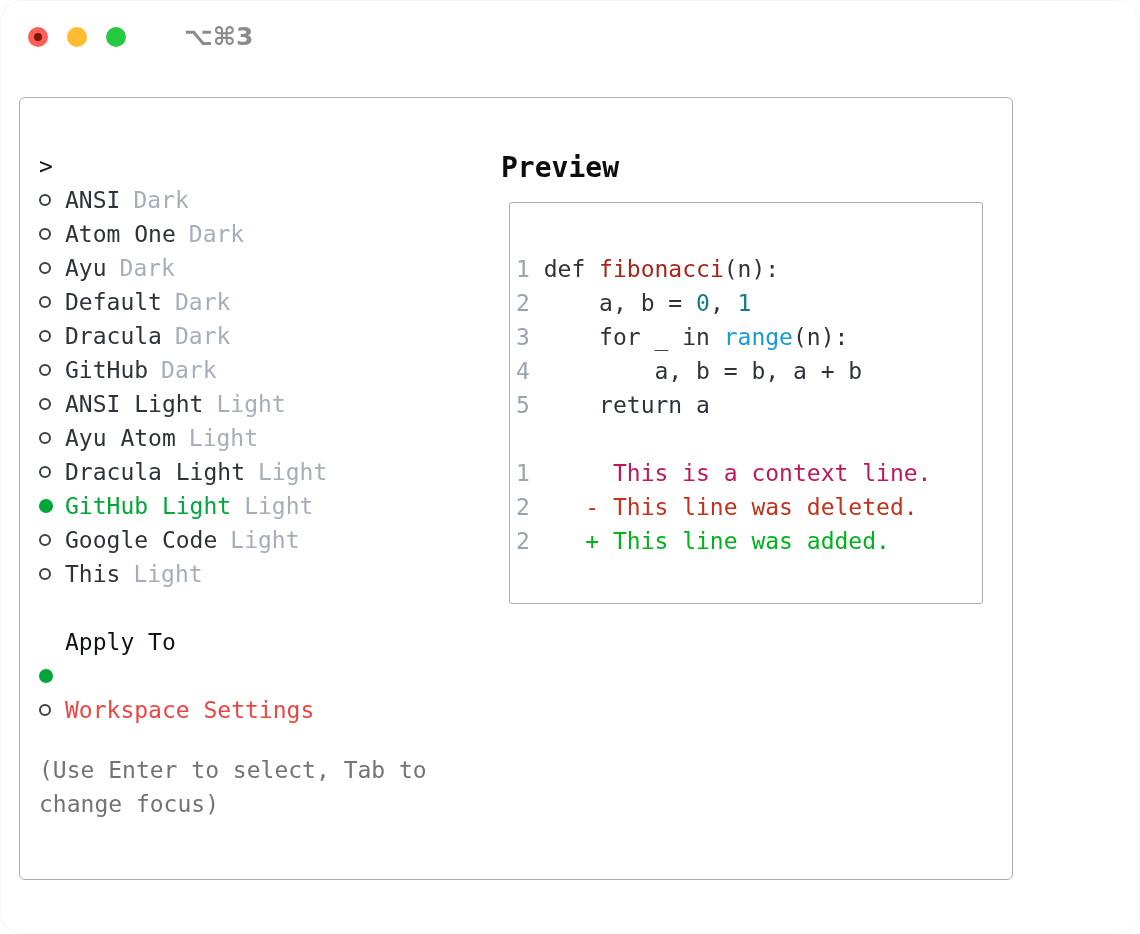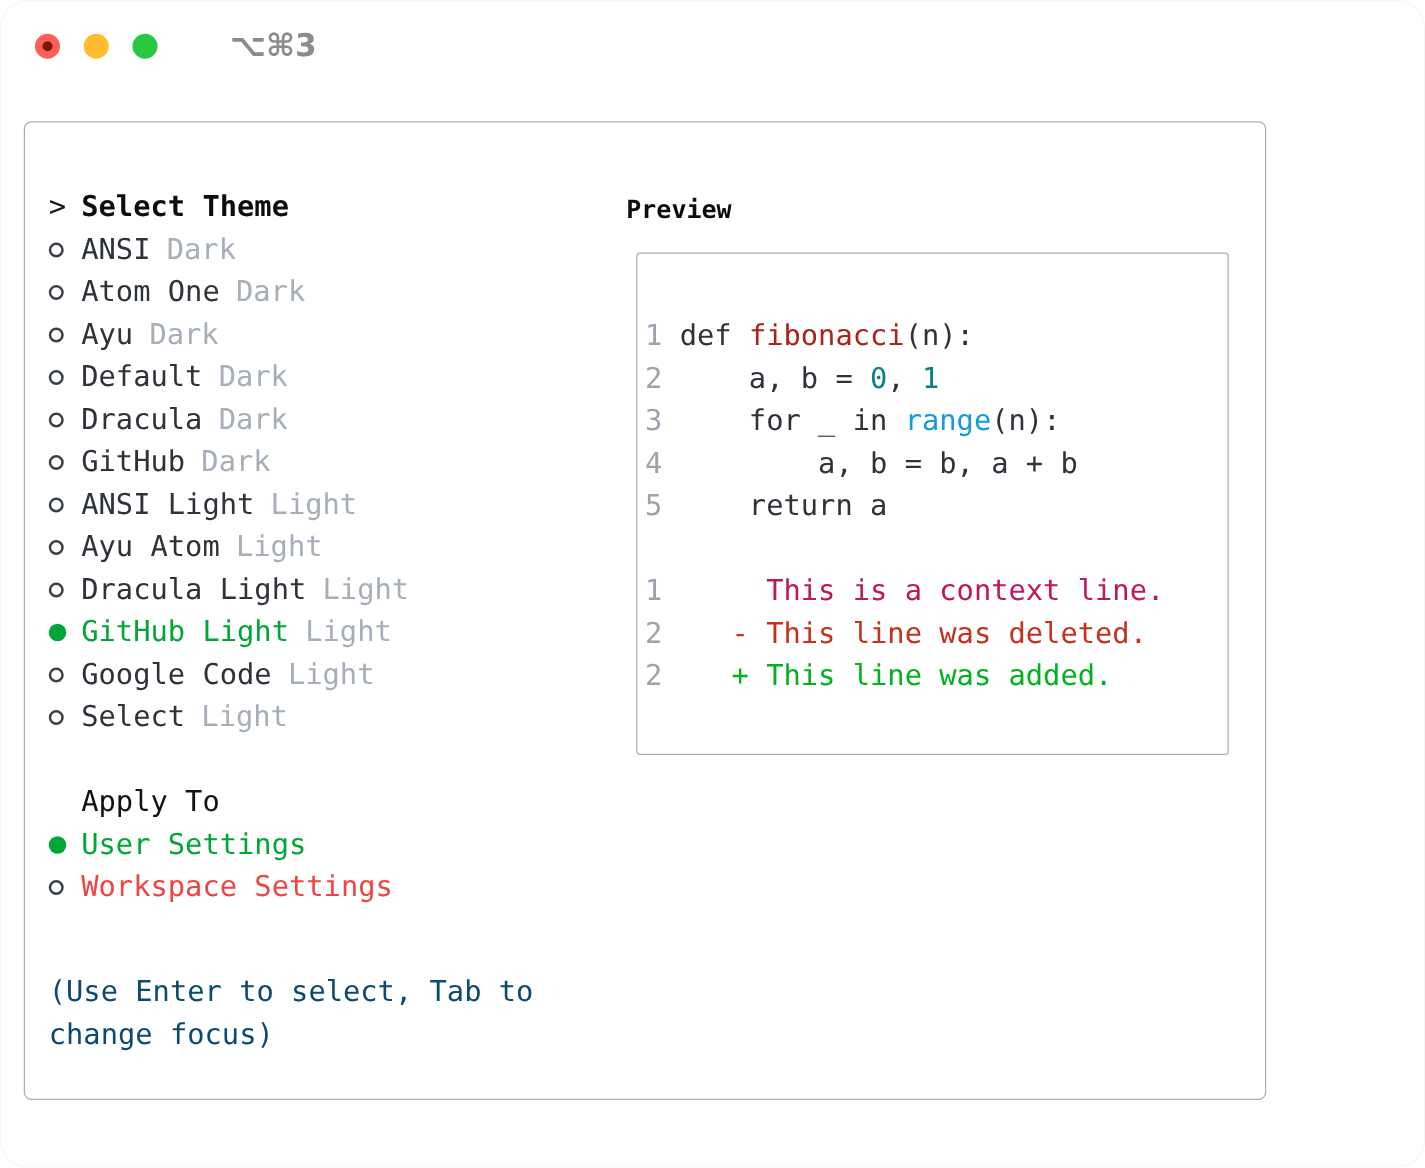--- a/index.html
+++ b/index.html
@@ -37,26 +37,26 @@
   .circle{width:12px;height:12px;border-radius:50%;box-sizing:border-box;
           border:2px solid #3a4046;display:inline-block;}
   .circle.filled{border:none;background:#00a637;width:14px;height:14px;}
   .tname{color:#2d3339;}
   .tname.sel{color:#00a637;}
   .tvariant{color:#a6aeb9;margin-left:13px;}
   .apply-title{color:#101316;}
   .apply-label{color:#ef4444;}
   .apply-label.sel{color:#00a637;}
   .apply-section{margin-top:34px;}
-  .help{margin-top:50px;width:440px;font-size:23px;line-height:34px;
-        color:#0c4a6e;}
+  .help{margin-top:26px;width:440px;font-size:23px;line-height:34px;
+        color:#737373;}
 
   
   .preview-title{position:absolute;left:481px;top:52px;height:34px;
-                 display:flex;align-items:center;font-size:20px;
+                 display:flex;align-items:center;font-size:28px;
                  font-weight:bold;color:#0b0d0f;}
   .preview-box{position:absolute;left:489px;top:104px;width:474px;height:402px;
                box-sizing:border-box;border:1.5px solid #a8aeb6;border-radius:3px;
                padding:49px 0 0 6px;background:#ffffff;}
   .code-line{height:34px;line-height:34px;white-space:pre;font-size:23px;}
   .ln{color:#9ba4ae;}
   .tok-plain{color:#2d3339;}
   .tok-func{color:#a8231a;}
   .tok-num{color:#0e7d85;}
   .tok-builtin{color:#149bd8;}
@@ -76,45 +76,44 @@
     <span class="dot dot-min"></span>
     <span class="dot dot-zoom"></span>
     <span class="shortcut">⌥⌘3</span>
   </div>
 
   <div class="panel">
 
     <div class="left-col">
       <div class="row">
         <span class="cell"><span class="prompt-char">&gt;</span></span>
-        <span class="list-title">Select Theme</span>
       </div>
 
       <div id="theme-list">
           <div class="row"><span class="cell"><span class="circle"></span></span><span class="tname">ANSI</span><span class="tvariant">Dark</span></div>
           <div class="row"><span class="cell"><span class="circle"></span></span><span class="tname">Atom One</span><span class="tvariant">Dark</span></div>
           <div class="row"><span class="cell"><span class="circle"></span></span><span class="tname">Ayu</span><span class="tvariant">Dark</span></div>
           <div class="row"><span class="cell"><span class="circle"></span></span><span class="tname">Default</span><span class="tvariant">Dark</span></div>
           <div class="row"><span class="cell"><span class="circle"></span></span><span class="tname">Dracula</span><span class="tvariant">Dark</span></div>
           <div class="row"><span class="cell"><span class="circle"></span></span><span class="tname">GitHub</span><span class="tvariant">Dark</span></div>
           <div class="row"><span class="cell"><span class="circle"></span></span><span class="tname">ANSI Light</span><span class="tvariant">Light</span></div>
           <div class="row"><span class="cell"><span class="circle"></span></span><span class="tname">Ayu Atom</span><span class="tvariant">Light</span></div>
           <div class="row"><span class="cell"><span class="circle"></span></span><span class="tname">Dracula Light</span><span class="tvariant">Light</span></div>
           <div class="row"><span class="cell"><span class="circle filled"></span></span><span class="tname sel">GitHub Light</span><span class="tvariant">Light</span></div>
           <div class="row"><span class="cell"><span class="circle"></span></span><span class="tname">Google Code</span><span class="tvariant">Light</span></div>
-          <div class="row"><span class="cell"><span class="circle"></span></span><span class="tname">Select</span><span class="tvariant">Light</span></div>
+          <div class="row"><span class="cell"><span class="circle"></span></span><span class="tname">This</span><span class="tvariant">Light</span></div>
         </div>
 
       <div class="apply-section">
         <div class="row">
           <span class="cell"></span>
           <span class="apply-title">Apply To</span>
         </div>
         <div id="apply-list">
-            <div class="row"><span class="cell"><span class="circle filled"></span></span><span class="apply-label sel">User Settings</span></div>
+            <div class="row"><span class="cell"><span class="circle filled"></span></span></div>
             <div class="row"><span class="cell"><span class="circle"></span></span><span class="apply-label">Workspace Settings</span></div>
           </div>
       </div>
 
       <div class="help">(Use Enter to select, Tab to change focus)</div>
     </div>
 
     <div class="preview-title">Preview</div>
 
     <div class="preview-box" id="preview-box">

